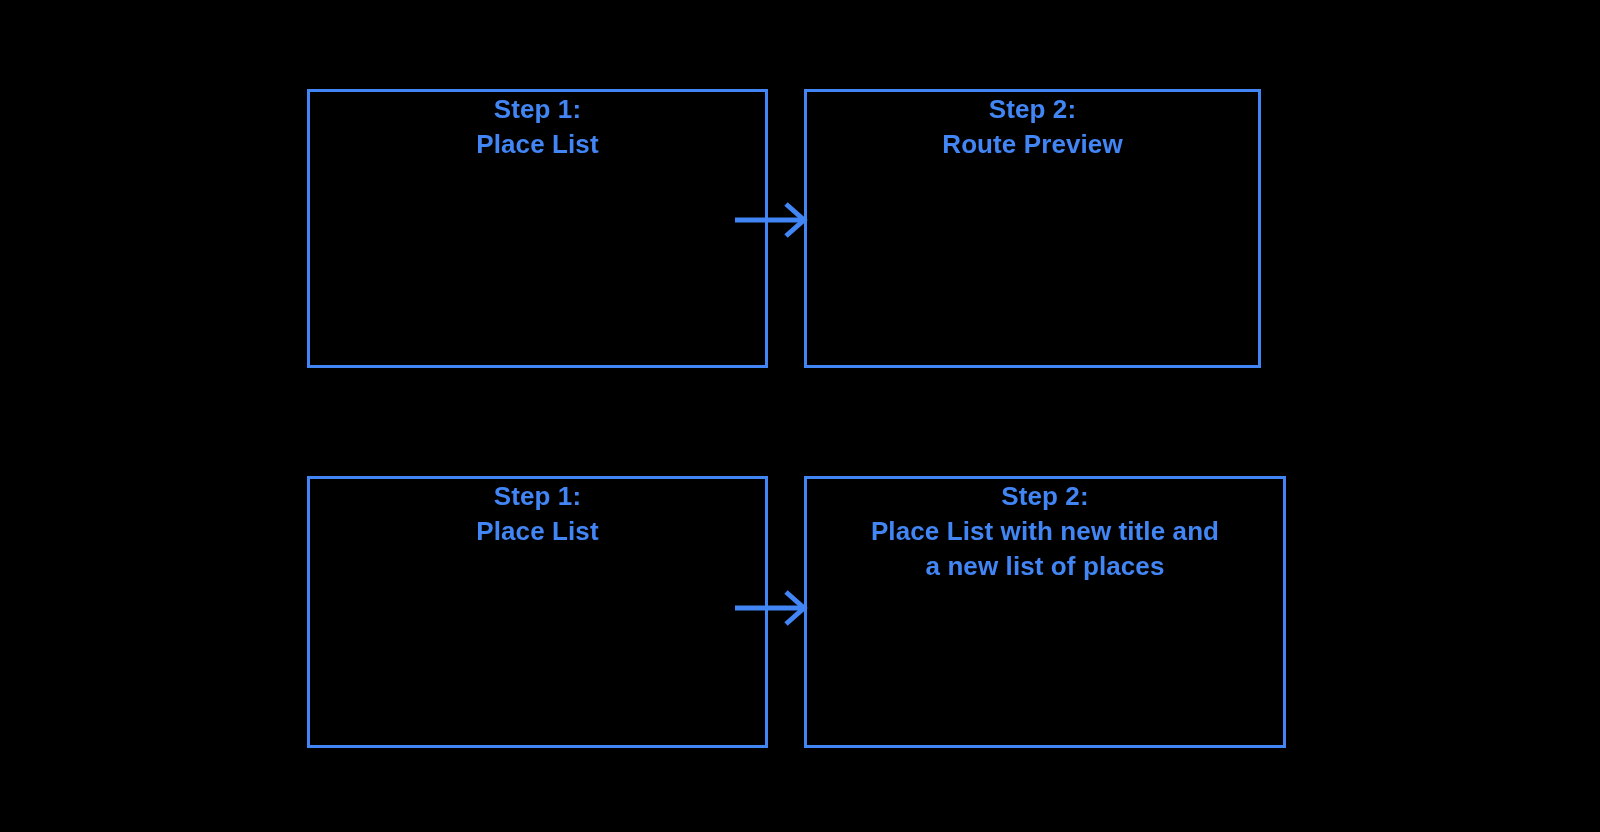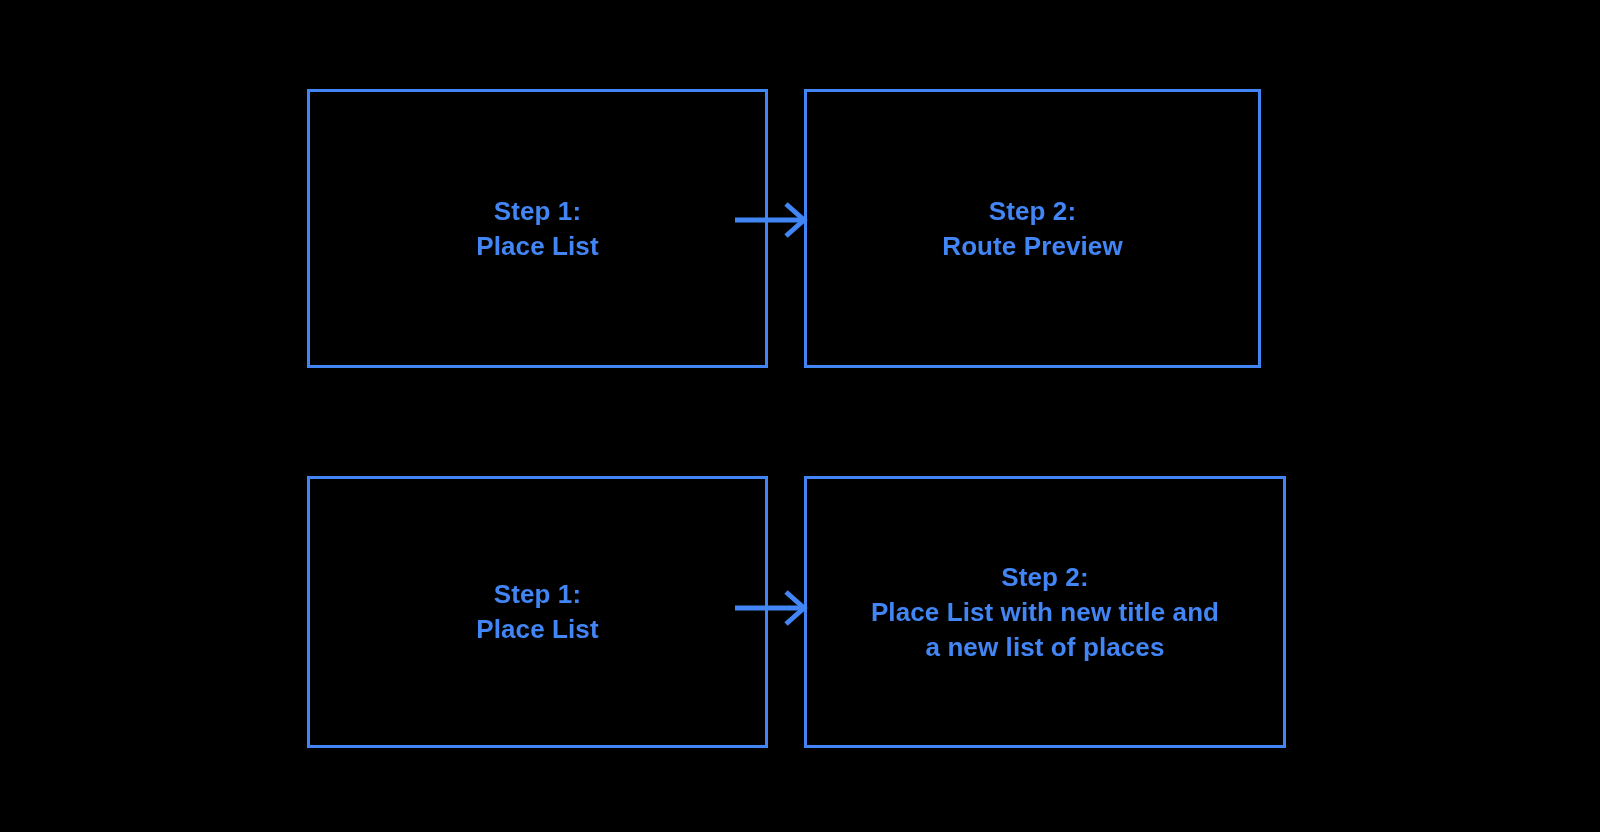--- a/index.html
+++ b/index.html
@@ -29,21 +29,20 @@
   #row-0 { top: 89px;  height: 279px; }
   #row-1 { top: 476px; height: 272px; }
 
   .step-box {
     position: absolute;
     top: 0;
     box-sizing: border-box;
     border: 3px solid #4285f4;
     background: transparent;
     display: flex;
-    align-items: center;
     justify-content: center;
   }
 
   
   #row-0 .box-0 { left: 307px; width: 461px; height: 279px; }
   #row-0 .box-1 { left: 804px; width: 457px; height: 279px; }
   
   #row-1 .box-0 { left: 307px; width: 461px; height: 272px; }
   #row-1 .box-1 { left: 804px; width: 482px; height: 272px; }
 

